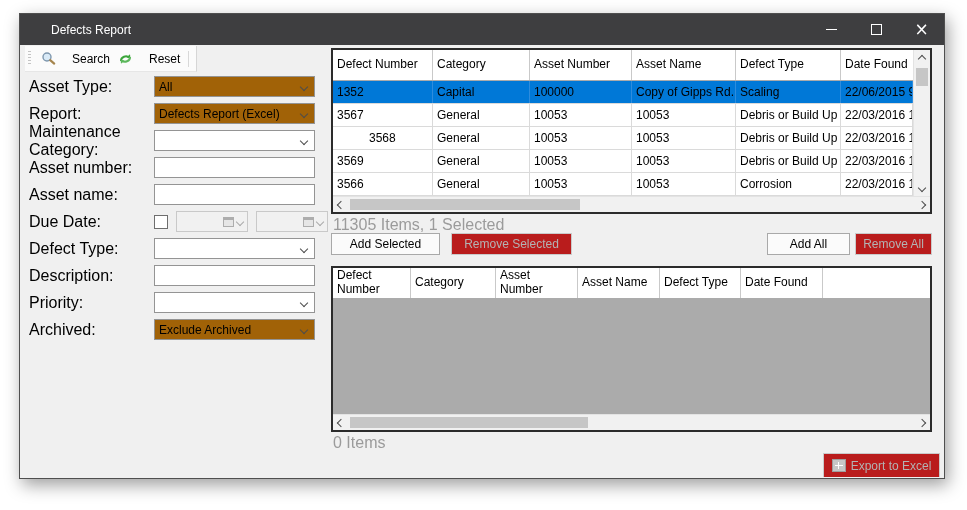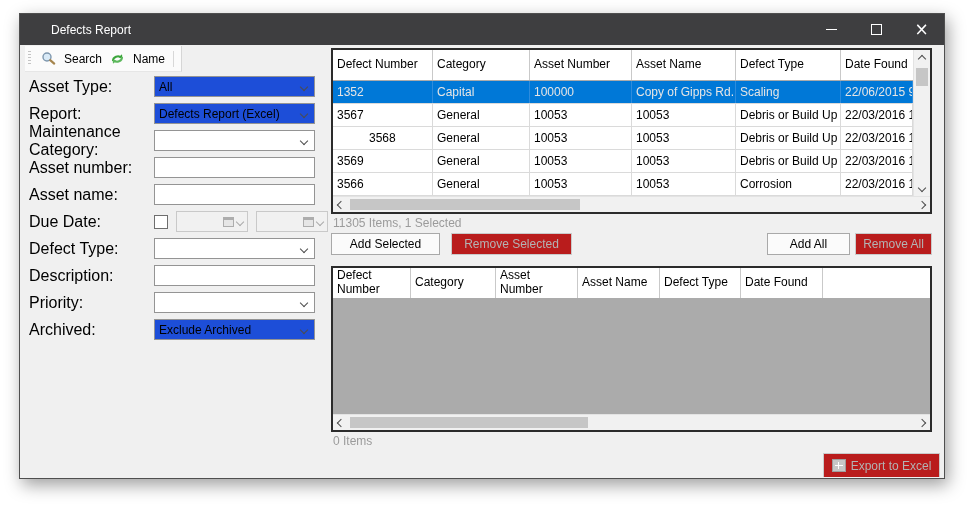--- a/index.html
+++ b/index.html
@@ -23,29 +23,29 @@
   
   .content{position:absolute;top:31px;left:1px;right:1px;bottom:1px;background:#F0F0F0;overflow:hidden;}
   
   .toolbar{
     position:absolute;left:4px;top:1px;height:25px;background:#FBFBFB;
     border-right:1px solid #D6D6D6;border-bottom:1px solid #E6E6E6;
     display:flex;align-items:center;padding:0 7px 0 3px;
   }
   .grip{width:3px;height:15px;margin-right:6px;
     background-image:repeating-linear-gradient(to bottom,#C4C4C4 0 1px,transparent 1px 3px);}
-  .tbtn{display:flex;align-items:center;gap:8px;padding:2px 4px;}
+  .tbtn{display:flex;align-items:center;gap:16px;padding:2px 4px;}
   .tsep{width:1px;height:16px;background:#D8D8D8;margin-left:4px;}
   
   .form{position:absolute;left:8px;top:28px;width:300px;}
   .form-row{height:27px;display:flex;align-items:center;}
   .flabel{flex:0 0 125px;font-size:16px;}
   .combo{position:relative;width:161px;height:21px;border:1px solid #949494;background:#FFFFFF;
     box-sizing:border-box;padding:3px 18px 0 4px;font-size:12px;white-space:nowrap;overflow:hidden;}
-  .combo.filled{background:#1d4ed8;}
+  .combo.filled{background:#a16207;}
   .combo-chev{position:absolute;right:7px;top:7px;}
   .chev{display:inline-block;width:5px;height:5px;border-right:1.4px solid #4D4D4D;border-bottom:1.4px solid #4D4D4D;}
   .chev.down{transform:rotate(45deg);}
   .chev.up{transform:rotate(-135deg);}
   .chev.left{transform:rotate(135deg);}
   .chev.right{transform:rotate(-45deg);}
   .chev.gray{border-color:#ABABAB;}
   .textbox{width:161px;height:21px;border:1px solid #949494;background:#fff;box-sizing:border-box;}
   .checkbox{width:14px;height:14px;border:1px solid #6E6E6E;background:#fff;display:inline-block;box-sizing:border-box;}
   .datepicker{width:72px;height:21px;border:1px solid #C9C9C9;background:#F1F1F1;box-sizing:border-box;
@@ -57,34 +57,34 @@
   #grid-target{top:221px;}
   .ghead{display:flex;height:31px;border-bottom:1px solid #ABABAB;background:#FFFFFF;box-sizing:border-box;}
   .hcell{border-right:1px solid #C9C9C9;box-sizing:border-box;display:flex;align-items:center;
     padding:1px 4px;font-size:12px;line-height:1.15;overflow:hidden;}
   .hcell.filler{border-right:none;}
   .gbody{position:absolute;left:0;right:17px;top:31px;bottom:16px;overflow:hidden;}
   #grid-target .gbody{right:0;background:#ABABAB;}
   .grow{display:flex;height:23px;border-bottom:1px solid #DADADA;box-sizing:border-box;background:#fff;}
   .gcell{border-right:1px solid #DADADA;box-sizing:border-box;display:flex;align-items:center;
     padding:0 4px;font-size:12px;white-space:nowrap;overflow:hidden;}
-  .grow.selected{background:#0078D7;color:#e5e5e5;text-align:right;}
+  .grow.selected{background:#0078D7;color:#000000;text-align:right;}
   .grow.selected .gcell{border-right-color:#2E8CDD;border-bottom-color:#2E8CDD;}
   
   .vscroll{position:absolute;top:0;right:0;bottom:16px;width:17px;background:#F1F1F1;border-left:1px solid #E3E3E3;box-sizing:border-box;}
   .hscroll{position:absolute;left:0;right:0;bottom:0;height:16px;background:#F1F1F1;border-top:1px solid #E3E3E3;box-sizing:border-box;}
   .sb-arrow{position:absolute;width:16px;height:15px;display:flex;align-items:center;justify-content:center;}
   .vscroll .sb-arrow.up{top:1px;left:0;}
   .vscroll .sb-arrow.dn{bottom:1px;left:0;}
   .hscroll .sb-arrow.lt{left:0;top:0;}
   .hscroll .sb-arrow.rt{right:0;top:0;}
   .vthumb{position:absolute;left:2px;right:2px;top:18px;height:18px;background:#C6C6C6;}
   .hthumb{position:absolute;top:2px;bottom:2px;background:#C6C6C6;}
   
-  .status{position:absolute;left:312px;color:#9B9B9B;font-size:12px;}
+  .status{position:absolute;left:312px;color:#9B9B9B;font-size:16px;}
   #status-available{top:171px;}
   #status-target{top:389px;}
   .btn{position:absolute;height:22px;background:#FBFBFB;border:1px solid #A9A9A9;box-sizing:border-box;
     font-size:12px;display:flex;align-items:center;justify-content:center;color:#000;}
   .btn.disabled{background:#b91c1c;border-color:#CACACA;color:#B3B3B3;}
   #btn-add-selected{left:310px;top:188px;width:109px;}
   #btn-remove-selected{left:430px;top:188px;width:121px;}
   #btn-add-all{left:746px;top:188px;width:83px;}
   #btn-remove-all{left:834px;top:188px;width:77px;}
   #btn-export{top:408px;right:3px;width:117px;height:25px;gap:5px;}
@@ -125,21 +125,21 @@
         </svg>
         <span>Search</span>
       </span>
       <span class="tbtn">
         <svg width="15" height="14" viewBox="0 0 15 14">
           <path d="M3 9a5 4.5 0 0 1 8.5-3.4" fill="none" stroke="#3BA53B" stroke-width="2"></path>
           <path d="M12 2.2 L12.4 6.2 L8.4 5.4 Z" fill="#3BA53B"></path>
           <path d="M12 5a5 4.5 0 0 1 -8.5 3.4" fill="none" stroke="#5CB85C" stroke-width="2"></path>
           <path d="M3 11.8 L2.6 7.8 L6.6 8.6 Z" fill="#5CB85C"></path>
         </svg>
-        <span>Name</span>
+        <span>Reset</span>
       </span>
       <span class="tsep"></span>
     </div>
 
     <div class="form">
         <div class="form-row">
           <span class="flabel">Asset Type:</span>
           <div class="combo filled"><span>All</span><span class="chev down combo-chev"></span></div>
         </div>
         <div class="form-row">

